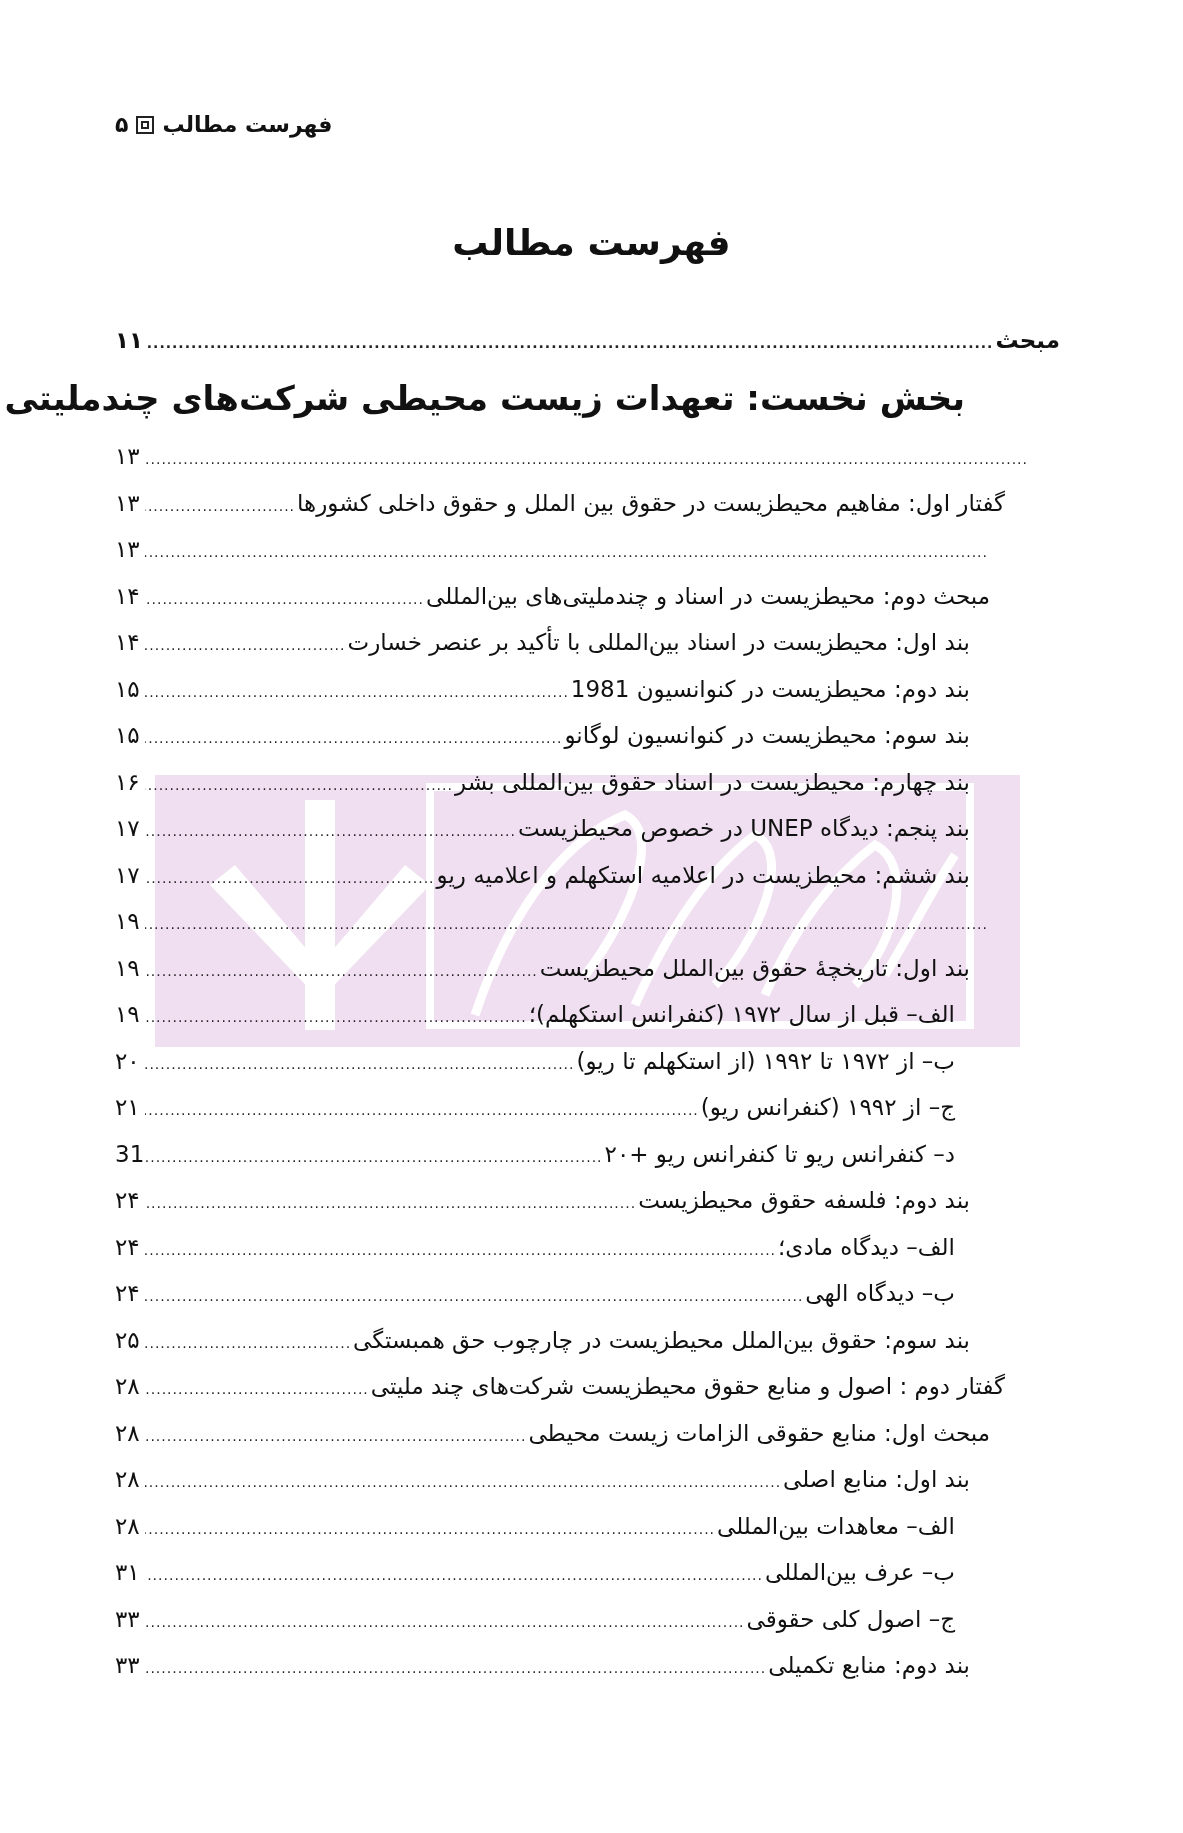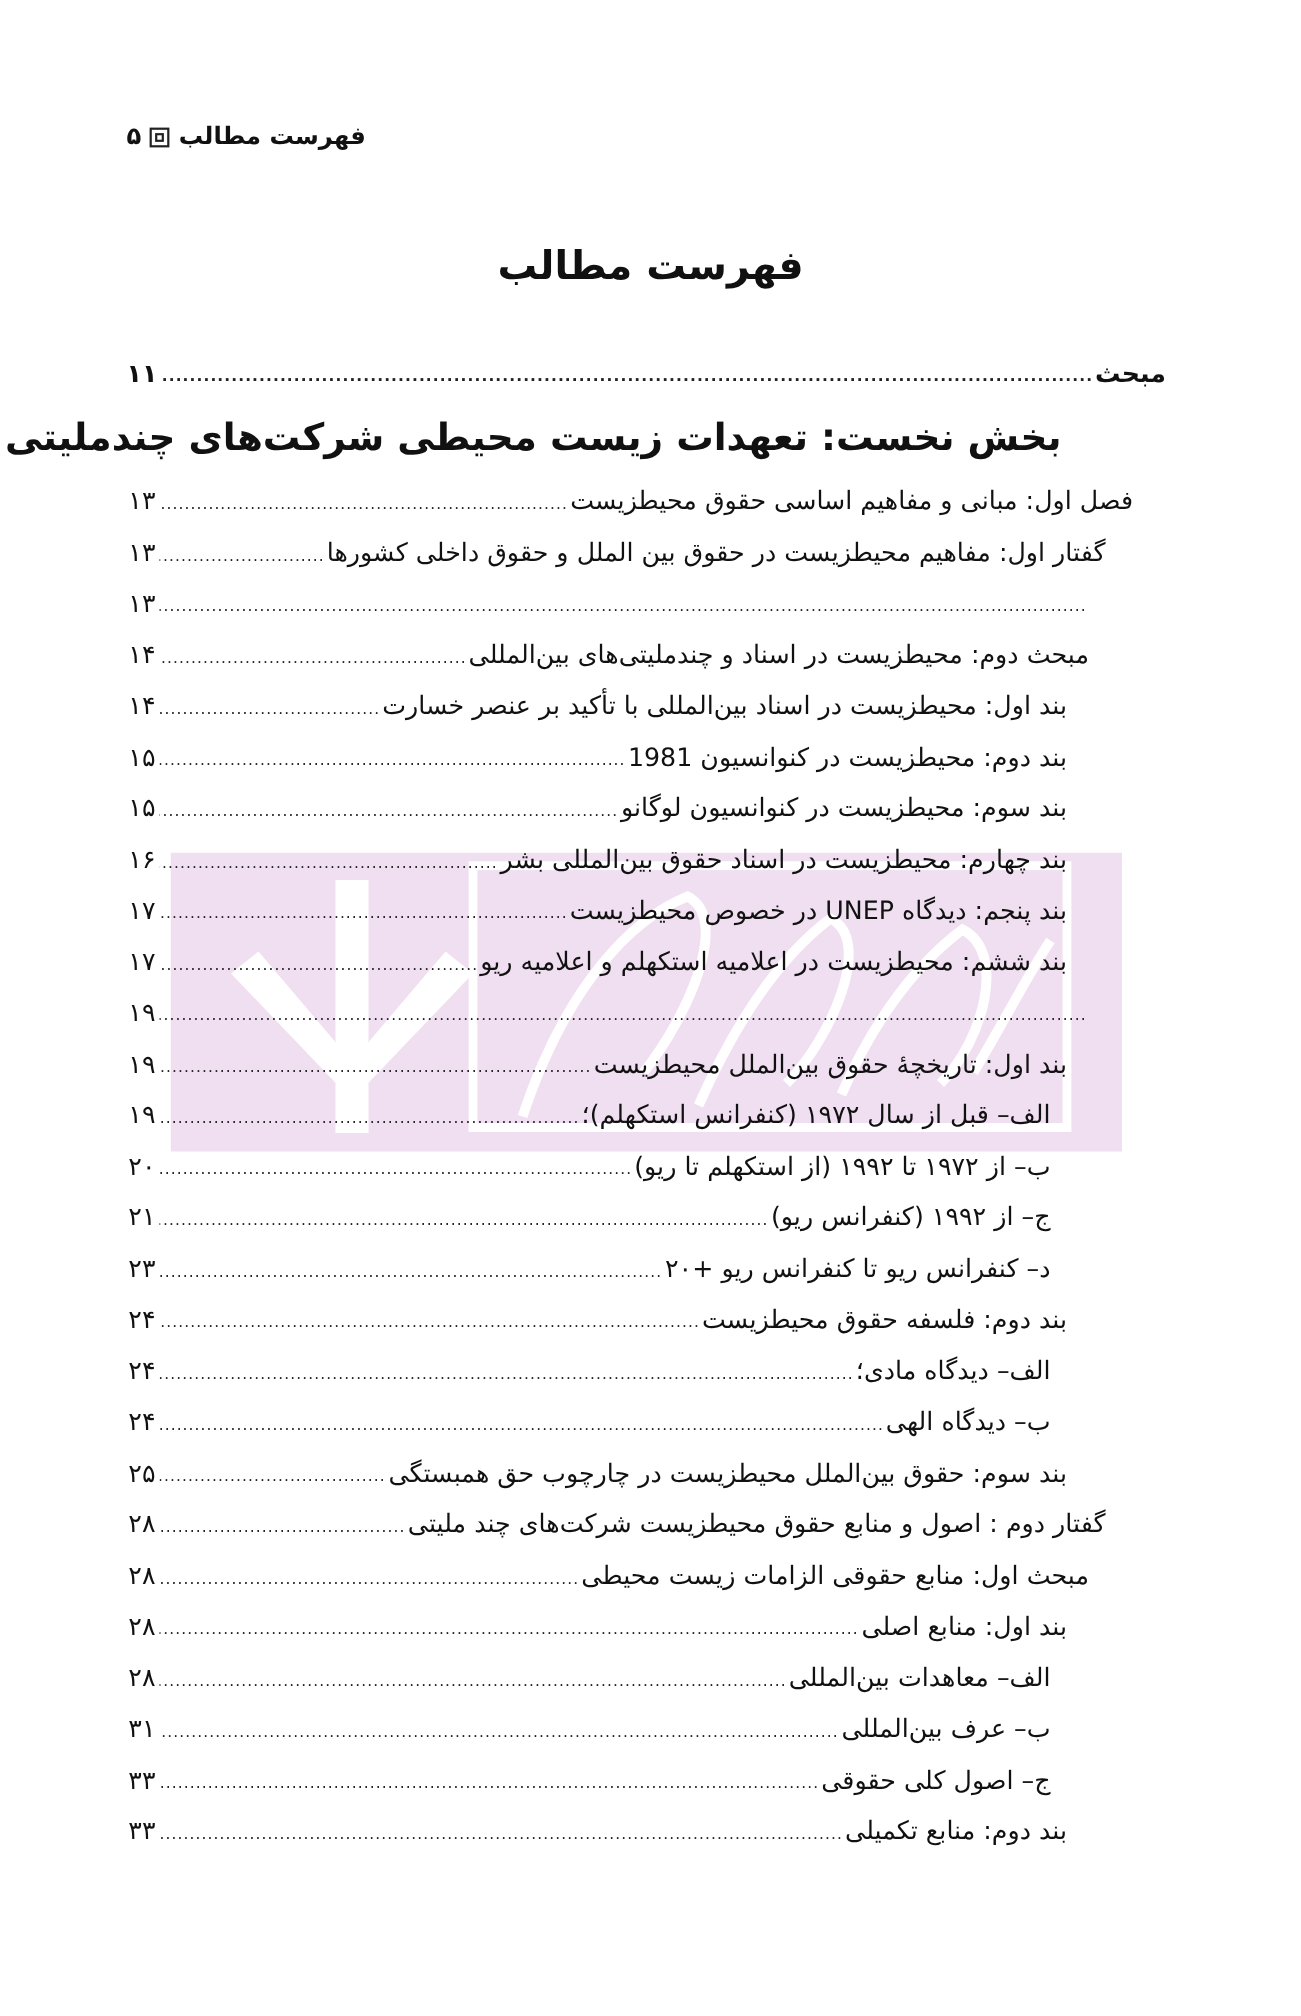--- a/index.html
+++ b/index.html
@@ -90,21 +90,21 @@
       letter-spacing: 1px;
       color: #222;
       font-size: 14px;
     }
     .toc-row .leader::after {
       content: "................................................................................................................................................................................................................................................";
     }
     .toc-row .page {
       flex: 0 0 auto;
       min-width: 28px;
-      text-align: center;
+      text-align: left;
     }
     .toc-row.bold {
       font-weight: bold;
     }
     .section-heading {
       position: absolute;
       top: 378px;
       right: 218px;
       direction: rtl;
       font-weight: bold;
@@ -142,21 +142,20 @@
 
 <div class="page-title">فهرست مطالب</div>
 
 <div class="toc" id="toc">
   <div class="toc-row bold" id="intro-row" style="top: 320px; width: 945px;">
     <span class="label">مبحث</span>
     <span class="leader"></span>
     <span class="page">۱۱</span>
   </div>
 <div class="toc-row" style="top: 436px; width: 915px;">
-      <span class="label">فصل اول: مبانی و مفاهیم اساسی حقوق محیطزیست</span>
       <span class="leader"></span>
       <span class="page">۱۳</span>
     </div>
     <div class="toc-row" style="top: 482.5px; width: 890px;">
       <span class="label">گفتار اول: مفاهیم محیطزیست در حقوق بین الملل و حقوق داخلی کشورها</span>
       <span class="leader"></span>
       <span class="page">۱۳</span>
     </div>
     <div class="toc-row" style="top: 529px; width: 875px;">
       <span class="leader"></span>
@@ -217,21 +216,21 @@
       <span class="page">۲۰</span>
     </div>
     <div class="toc-row" style="top: 1087px; width: 840px;">
       <span class="label">ج– از ۱۹۹۲ (کنفرانس ریو)</span>
       <span class="leader"></span>
       <span class="page">۲۱</span>
     </div>
     <div class="toc-row" style="top: 1133.5px; width: 840px;">
       <span class="label">د– کنفرانس ریو تا کنفرانس ریو +۲۰</span>
       <span class="leader"></span>
-      <span class="page">۲۳</span>
+      <span class="page">31</span>
     </div>
     <div class="toc-row" style="top: 1180px; width: 855px;">
       <span class="label">بند دوم: فلسفه حقوق محیطزیست</span>
       <span class="leader"></span>
       <span class="page">۲۴</span>
     </div>
     <div class="toc-row" style="top: 1226.5px; width: 840px;">
       <span class="label">الف– دیدگاه مادی؛</span>
       <span class="leader"></span>
       <span class="page">۲۴</span>

